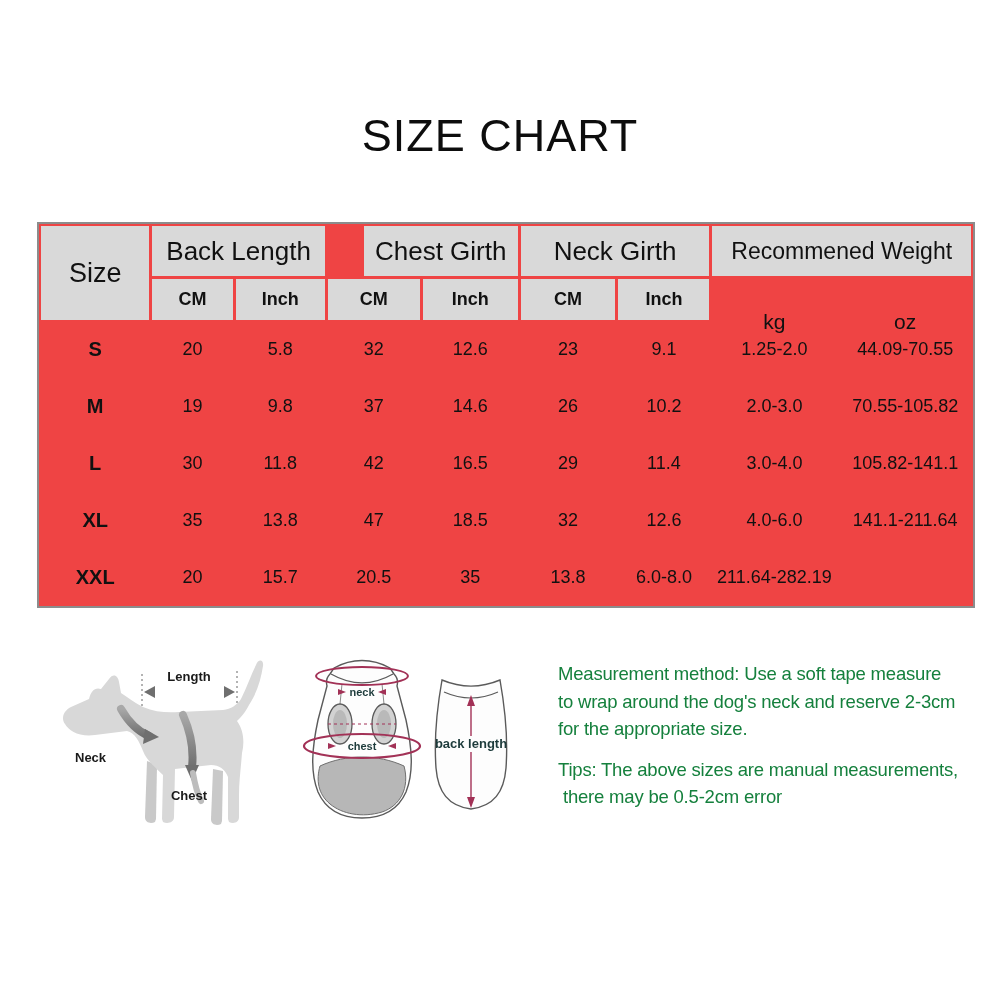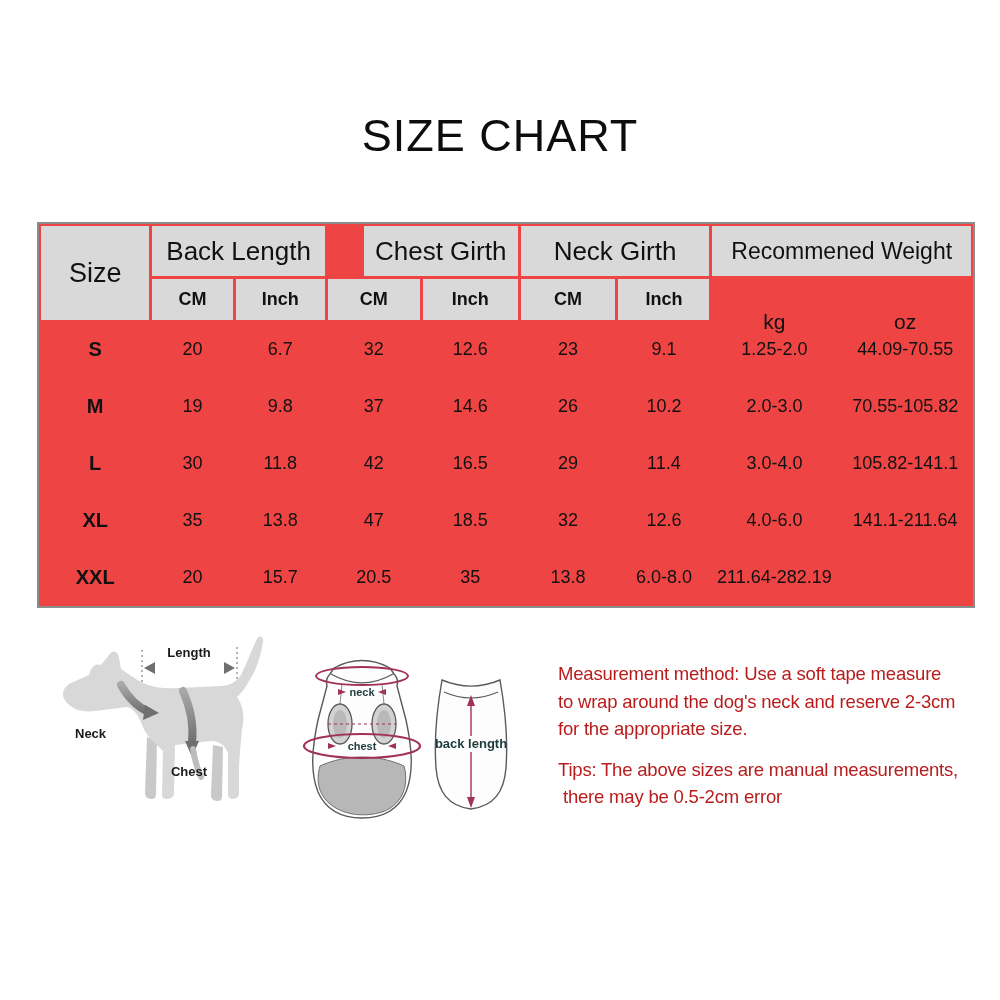--- a/index.html
+++ b/index.html
@@ -29,24 +29,24 @@
   .grp.g1{grid-area:1/2/2/4;}
   .grp.g2{grid-area:1/4/2/6;margin-left:36px;}
   .grp.g3{grid-area:1/6/2/8;}
   .grp.g4{grid-area:1/8/2/10;font-size:23px;}
   .unit{font-size:18px;font-weight:700;}
   .unit.big{font-size:21px;font-weight:400;margin-top:43px;}
   .rowlab{font-size:20px;font-weight:700;}
   .val{font-size:18px;}
   .val.wt{font-size:18px;}
   
-  .dog-diagram{position:absolute;left:55px;top:625px;width:220px;height:190px;}
+  .dog-diagram{position:absolute;left:55px;top:649px;width:220px;height:190px;}
   .garment-diagram{position:absolute;left:298px;top:648px;width:240px;height:180px;}
   .notes{position:absolute;left:558px;top:660px;width:420px;font-size:18.5px;
-         line-height:27.5px;color:#b91c1c;letter-spacing:-0.2px;}
+         line-height:27.5px;color:#15803d;letter-spacing:-0.2px;}
   .notes .para{margin:0 0 13px 0;}
   .notes .line{white-space:nowrap;}
   .notes .indent{padding-left:5px;}
   svg text{font-family:"Liberation Sans","DejaVu Sans",sans-serif;}
 </style>
 </head>
 <body>
 
 <div class="page-title">SIZE CHART</div>
 
@@ -61,21 +61,21 @@
   <div class="cell hc unit" style="grid-area:2/3">Inch</div>
   <div class="cell hc unit" style="grid-area:2/4">CM</div>
   <div class="cell hc unit" style="grid-area:2/5">Inch</div>
   <div class="cell hc unit" style="grid-area:2/6">CM</div>
   <div class="cell hc unit" style="grid-area:2/7">Inch</div>
   <div class="cell hc unit big" style="grid-area:2/8">kg</div>
   <div class="cell hc unit big" style="grid-area:2/9">oz</div>
 
   <div class="cell rowlab">S</div>
   <div class="cell val">20</div>
-  <div class="cell val">6.7</div>
+  <div class="cell val">5.8</div>
   <div class="cell val">32</div>
   <div class="cell val">12.6</div>
   <div class="cell val">23</div>
   <div class="cell val">9.1</div>
   <div class="cell val wt">1.25-2.0</div>
   <div class="cell val wt">44.09-70.55</div>
 
   <div class="cell rowlab">M</div>
   <div class="cell val">19</div>
   <div class="cell val">9.8</div>

